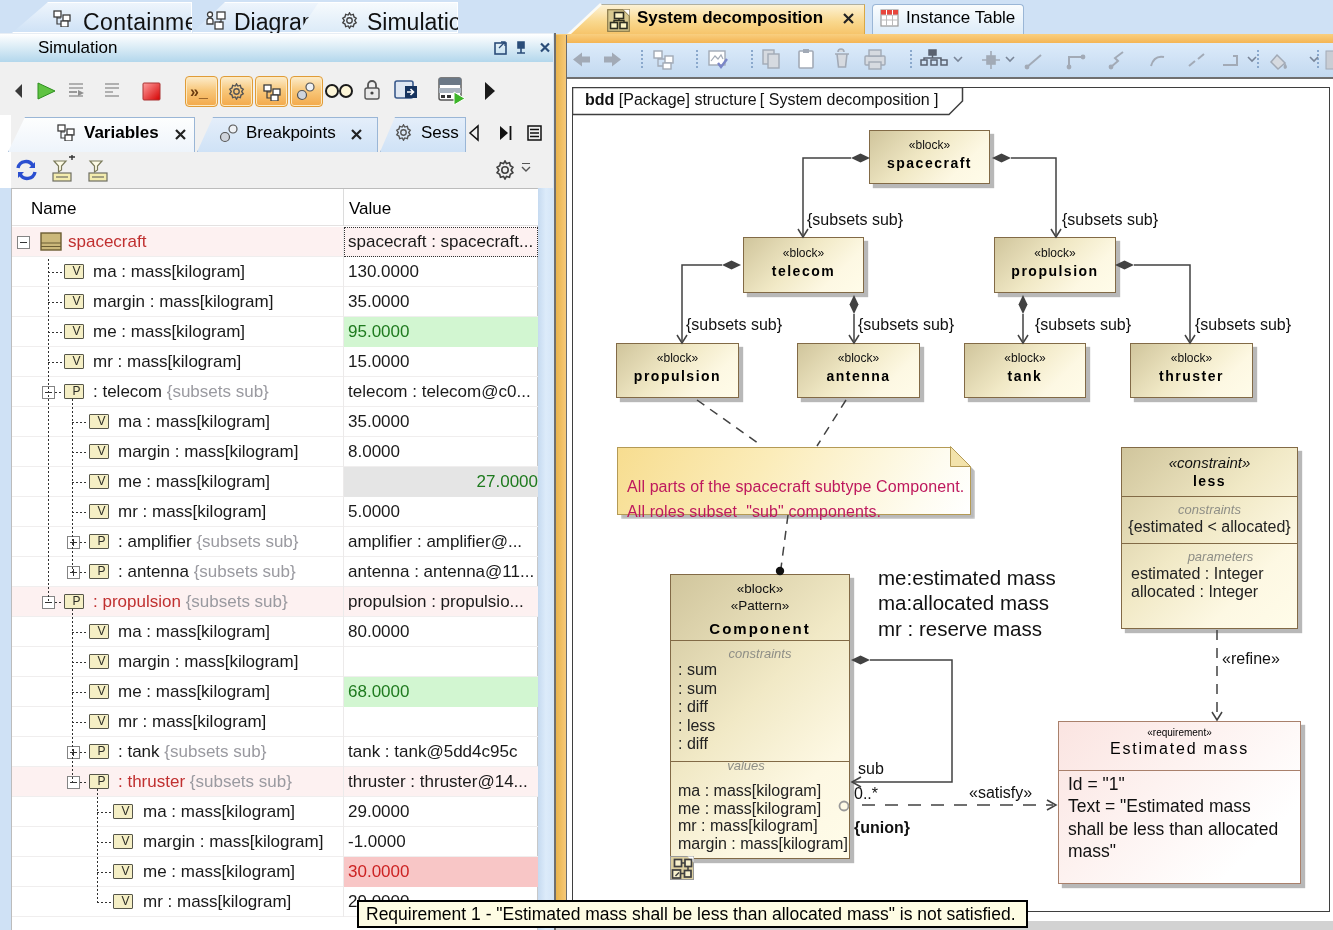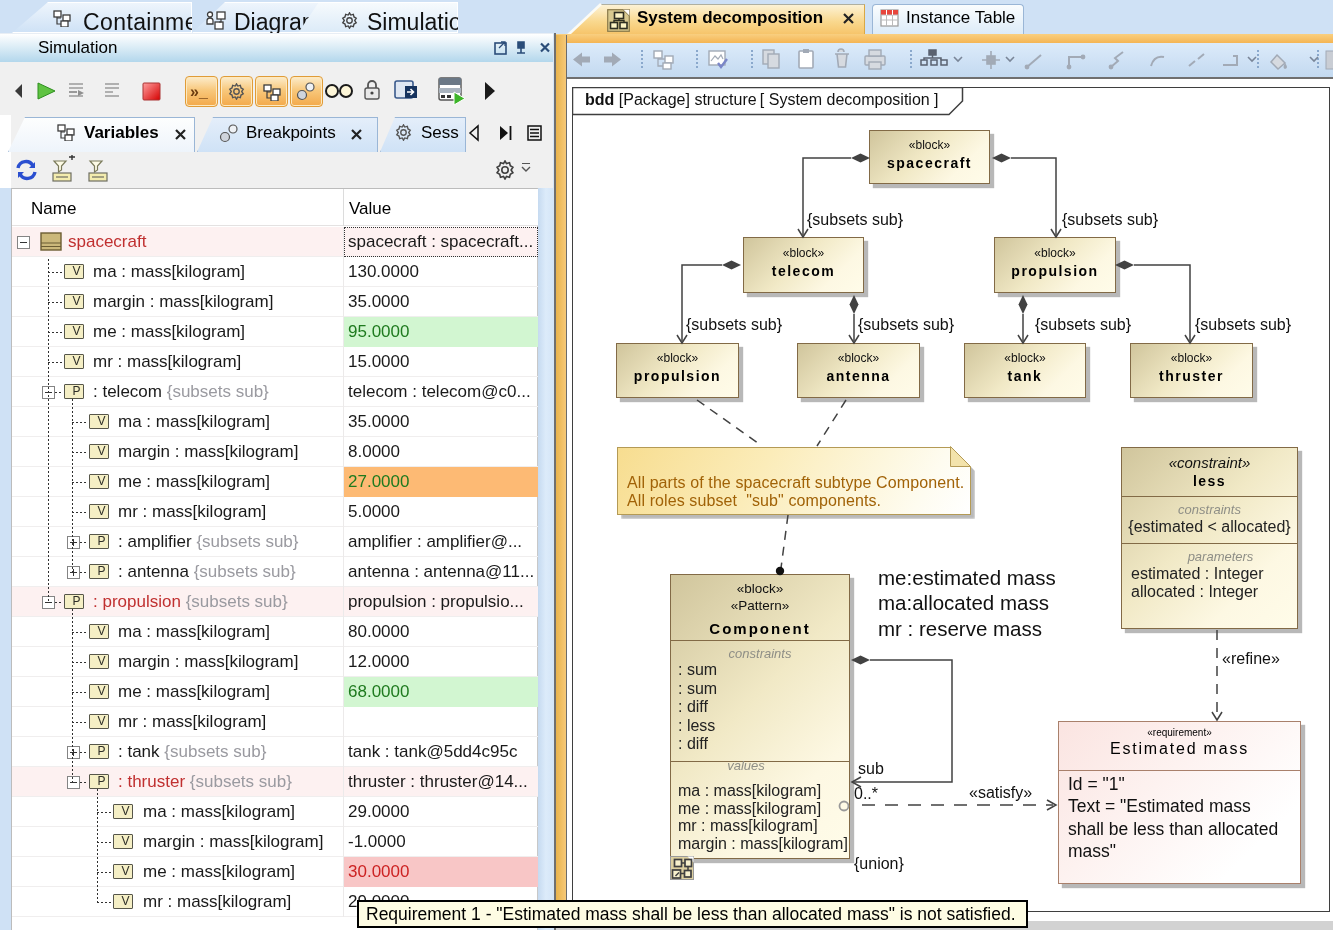--- a/index.html
+++ b/index.html
@@ -194,21 +194,21 @@
 <div class="abs" style="left:621px;top:451px;width:354px;height:68px;background:#b9b9b9;filter:blur(1px);
       clip-path:polygon(0 0,334px 0,354px 20px,354px 68px,0 68px);"></div>
 <div class="abs" style="left:617px;top:447px;width:354px;height:68px;
       background:linear-gradient(120deg,#f7dd90,#fbecb9 40%,#fefcf0 85%,#ffffff);border:1px solid #b49a55;
       clip-path:polygon(0 0,334px 0,354px 20px,354px 68px,0 68px);"></div>
 <svg class="abs" style="left:950px;top:446px" width="22" height="22" viewBox="0 0 22 22">
       <path d="M1 1 L21 21 L1 21 Z" fill="none"></path>
     <path d="M1 1 l20 20" stroke="none"></path>
       <path d="M0.5 0.5 L20.5 20.5 H0.5 Z" fill="#f3e3ab" stroke="#b49a55" stroke-width="1" transform="rotate(0)"></path>
   </svg>
-<div class="abs" style="left:627px;top:474px;font-size:16px;color:#a16207;line-height:18px;letter-spacing:0.1px;">
+<div class="abs" style="left:627px;top:474px;font-size:16px;color:#be185d;line-height:25px;letter-spacing:0.1px;">
       All parts of the spacecraft subtype Component.<br>All roles subset&nbsp; "sub" components.</div>
 <div class="blk" style="left:670px;top:574px;width:180px;height:285px;">
       <div class="st" style="margin-top:6px;font-size:13.5px;">«block»</div>
       <div class="st" style="margin-top:2px;font-size:13.5px;">«Pattern»</div>
       <div class="bn" style="margin-top:7px;font-size:15px;letter-spacing:2px;">Component</div>
   </div>
 <div class="abs" style="left:670px;top:640px;width:180px;height:1px;background:#826a46;"></div>
 <div class="abs" style="left:670px;top:761px;width:180px;height:1px;background:#826a46;"></div>
 <div class="abs itlbl" style="left:670px;top:646px;width:180px;">constraints</div>
 <div class="abs comp" style="left:678px;top:661px;line-height:18.6px;">: sum<br>: sum<br>: diff<br>: less<br>: diff</div>
@@ -277,21 +277,21 @@
 <circle cx="844" cy="806" r="4.5" fill="none" stroke="#999" stroke-width="1.8"></circle>
 </svg>
 <div class="dlbl" style="left:807px;top:211px;">{subsets sub}</div>
 <div class="dlbl" style="left:1062px;top:211px;">{subsets sub}</div>
 <div class="dlbl" style="left:686px;top:316px;">{subsets sub}</div>
 <div class="dlbl" style="left:858px;top:316px;">{subsets sub}</div>
 <div class="dlbl" style="left:1035px;top:316px;">{subsets sub}</div>
 <div class="dlbl" style="left:1195px;top:316px;">{subsets sub}</div>
 <div class="dlbl" style="left:858px;top:760px;">sub</div>
 <div class="dlbl" style="left:854px;top:785px;">0..*</div>
-<div class="dlbl" style="left:854px;top:855px;">{union}</div>
+<div class="dlbl" style="left:854px;top:819px;font-weight:bold;">{union}</div>
 <div class="dlbl" style="left:969px;top:784px;">«satisfy»</div>
 <div class="dlbl" style="left:1222px;top:650px;">«refine»</div>
 <div class="abs" id="topbar"></div>
 <div class="ttab" style="left:12px; width:180px; clip-path:polygon(36px 0,100% 0,100% 100%,0 100%);">
       <span class="lbl" style="left:70px;letter-spacing:0.4px;">Containment</span>
   </div>
 <div class="ttab" style="left:192px; width:130px; clip-path:polygon(33px 0,100% 0,100% 100%,0 100%);">
       <span class="lbl" style="left:41px;">Diagrams</span>
   </div>
 <div class="ttab" style="left:298px; width:160px; background:linear-gradient(#f6fafd,#dcebf8); clip-path:polygon(21px 0,100% 0,100% 100%,0 100%);">
@@ -522,21 +522,21 @@
 <div class="row" style="top:248px;">
 <span style="position:absolute;left:331px;top:0;width:1px;height:30px;background:#eceaea;"></span>
 <span class="vicon" style="left:77px;">V</span>
 <span class="nm" style="left:106px;">margin : mass[kilogram]</span>
 <span class="val" style="">8.0000</span>
 </div>
 <div class="row" style="top:278px;">
 <span style="position:absolute;left:331px;top:0;width:1px;height:30px;background:#eceaea;"></span>
 <span class="vicon" style="left:77px;">V</span>
 <span class="nm" style="left:106px;">me : mass[kilogram]</span>
-<span class="val" style="background:#fdba74;color:#1e7a1e;">27.0000</span>
+<span class="val" style="background:#e5e5e5;color:#1e7a1e;text-align:right;">27.0000</span>
 </div>
 <div class="row" style="top:308px;">
 <span style="position:absolute;left:331px;top:0;width:1px;height:30px;background:#eceaea;"></span>
 <span class="vicon" style="left:77px;">V</span>
 <span class="nm" style="left:106px;">mr : mass[kilogram]</span>
 <span class="val" style="">5.0000</span>
 </div>
 <div class="row" style="top:338px;">
 <span style="position:absolute;left:331px;top:0;width:1px;height:30px;background:#eceaea;"></span>
 <span class="expander plus" style="left:55px;"></span>
@@ -561,21 +561,20 @@
 <div class="row" style="top:428px;">
 <span style="position:absolute;left:331px;top:0;width:1px;height:30px;background:#eceaea;"></span>
 <span class="vicon" style="left:77px;">V</span>
 <span class="nm" style="left:106px;">ma : mass[kilogram]</span>
 <span class="val" style="">80.0000</span>
 </div>
 <div class="row" style="top:458px;">
 <span style="position:absolute;left:331px;top:0;width:1px;height:30px;background:#eceaea;"></span>
 <span class="vicon" style="left:77px;">V</span>
 <span class="nm" style="left:106px;">margin : mass[kilogram]</span>
-<span class="val" style="">12.0000</span>
 </div>
 <div class="row" style="top:488px;">
 <span style="position:absolute;left:331px;top:0;width:1px;height:30px;background:#eceaea;"></span>
 <span class="vicon" style="left:77px;">V</span>
 <span class="nm" style="left:106px;">me : mass[kilogram]</span>
 <span class="val" style="background:#d2f6d1;color:#1e7a1e;">68.0000</span>
 </div>
 <div class="row" style="top:518px;">
 <span style="position:absolute;left:331px;top:0;width:1px;height:30px;background:#eceaea;"></span>
 <span class="vicon" style="left:77px;">V</span>

